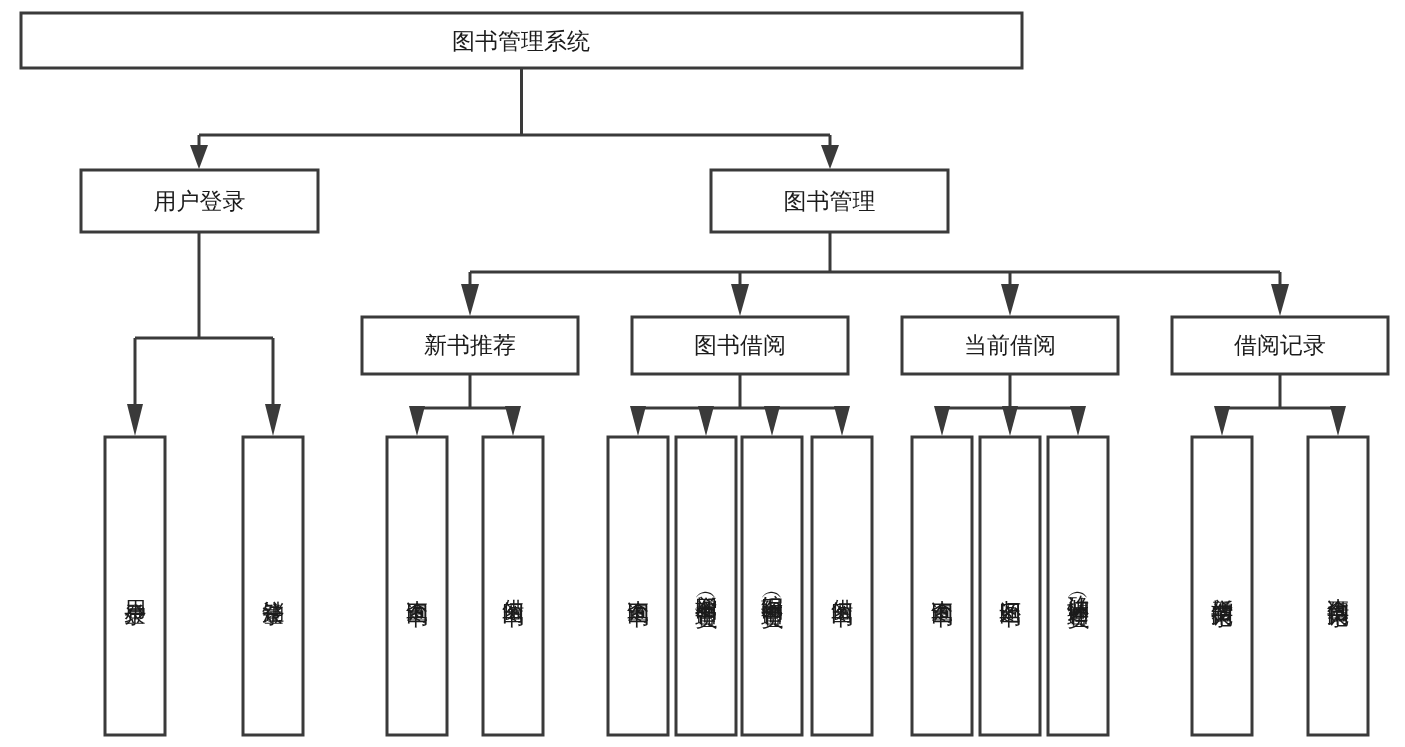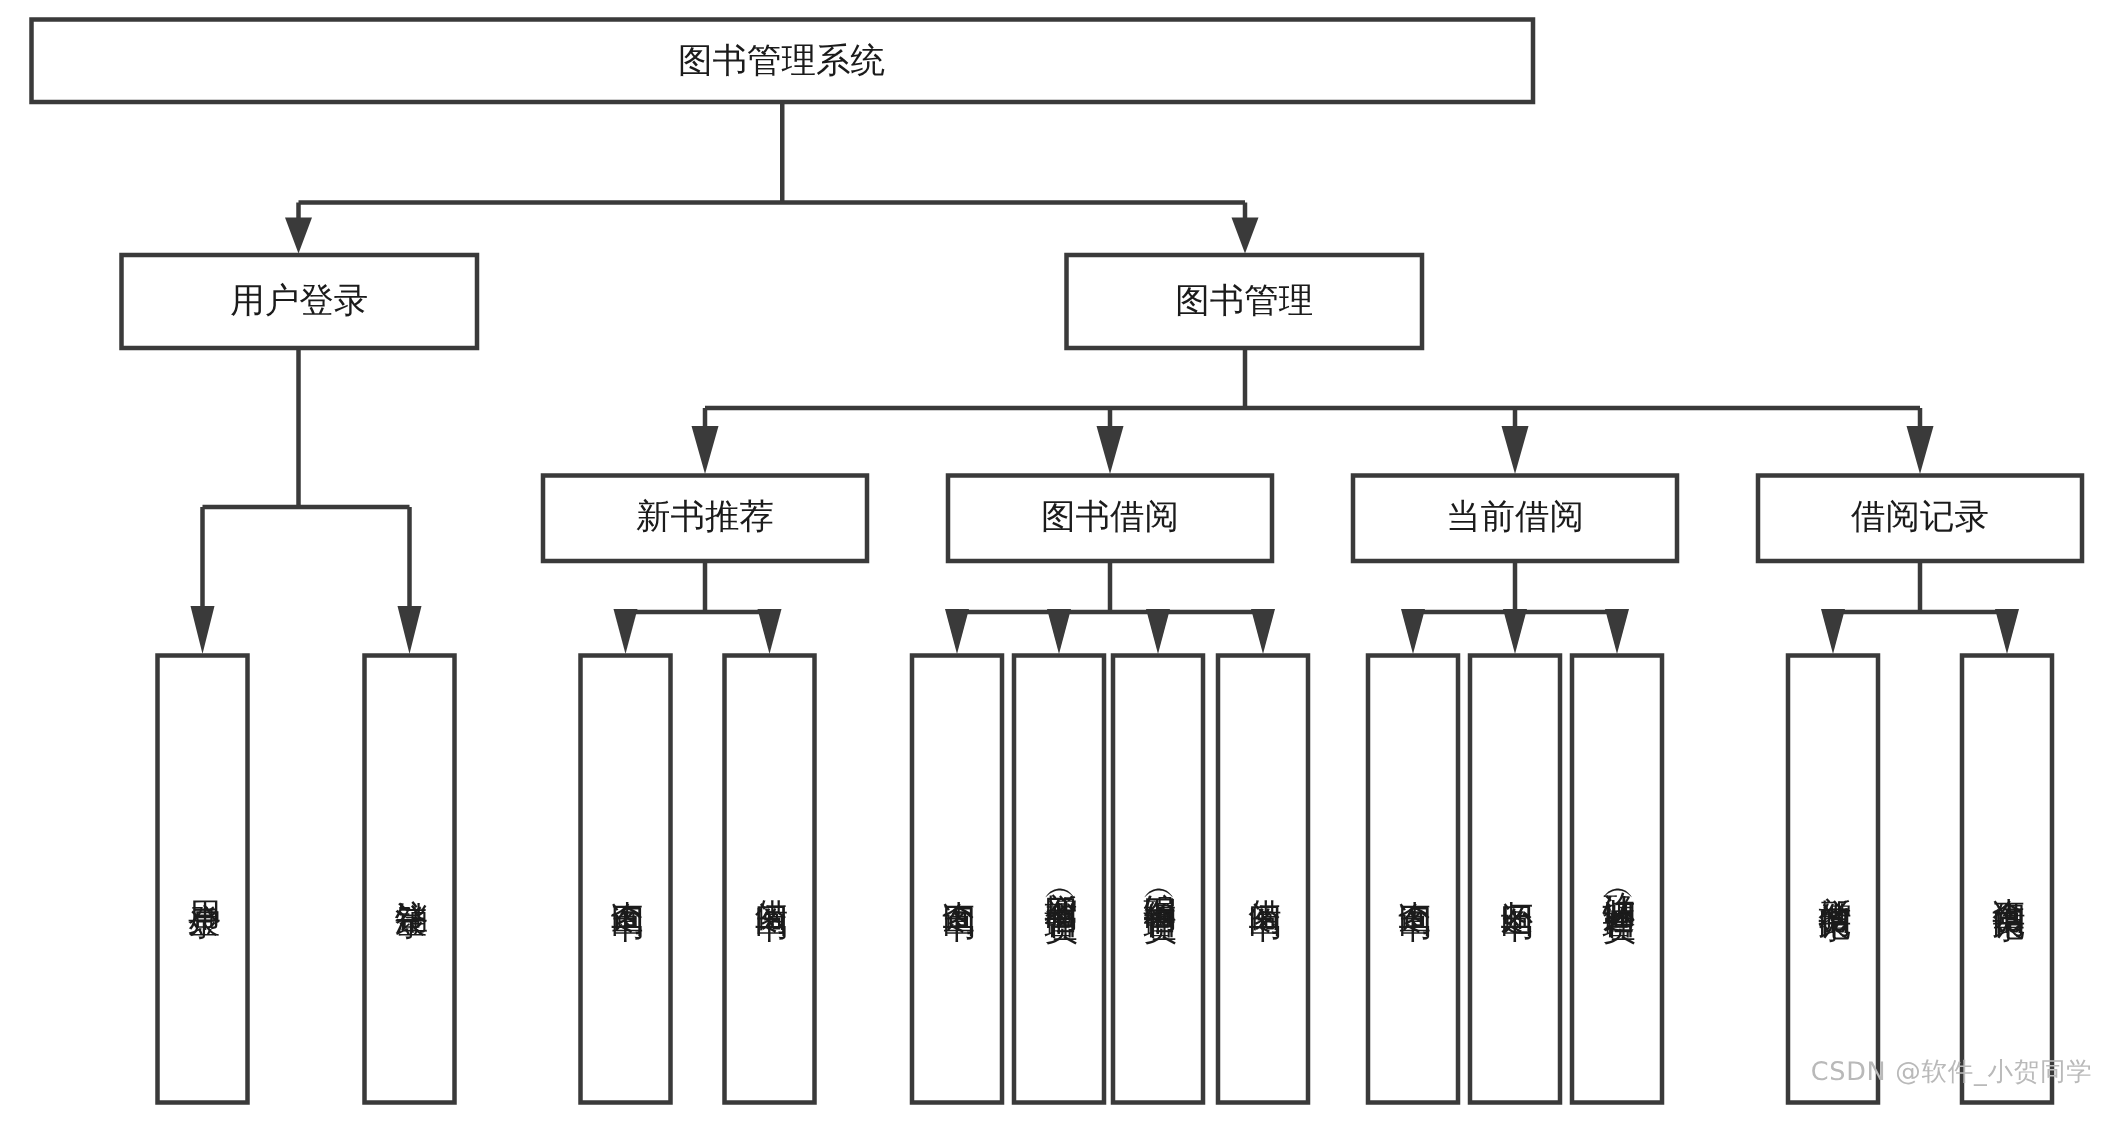--- a/index.html
+++ b/index.html
@@ -210,15 +210,14 @@
   <div class="leaf-label" style="left:742px; top:437px; width:60px; height:298px;">编辑图书（管理员）</div>
   <div class="leaf-label" style="left:812px; top:437px; width:60px; height:298px;">借阅图书</div>
 
   <div class="leaf-label" style="left:912px; top:437px; width:60px; height:298px;">查询图书</div>
   <div class="leaf-label" style="left:980px; top:437px; width:60px; height:298px;">归还图书</div>
   <div class="leaf-label" style="left:1048px; top:437px; width:60px; height:298px;">确认归还（管理员）</div>
 
   <div class="leaf-label" style="left:1192px; top:437px; width:60px; height:298px;">新增借阅记录</div>
   <div class="leaf-label" style="left:1308px; top:437px; width:60px; height:298px;">查询借阅记录</div>
 
-  <div id="watermark">CSDN @软件_小贺同学</div>
 
 </div>
 
 </body></html>

